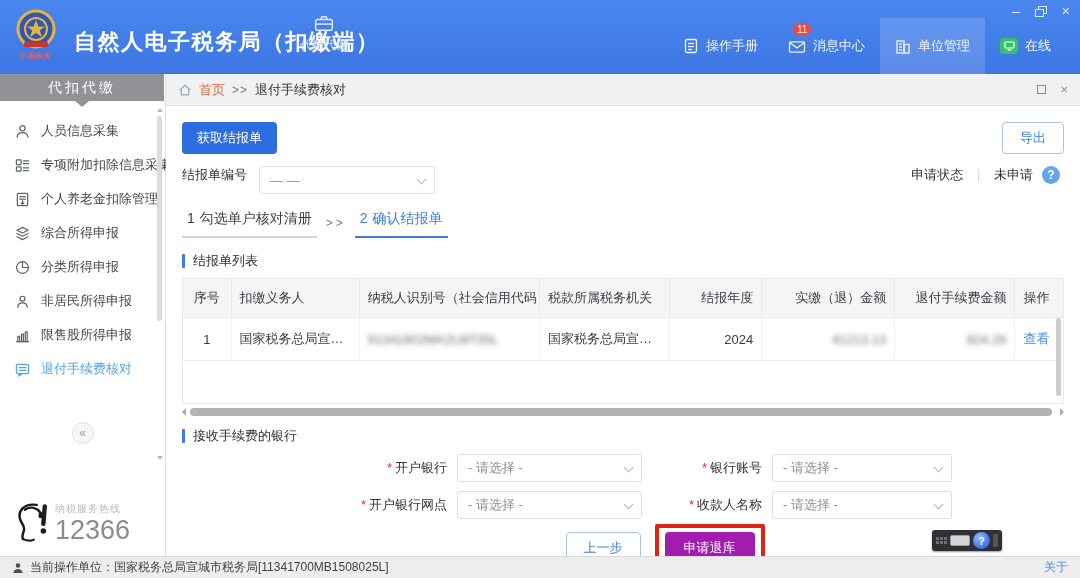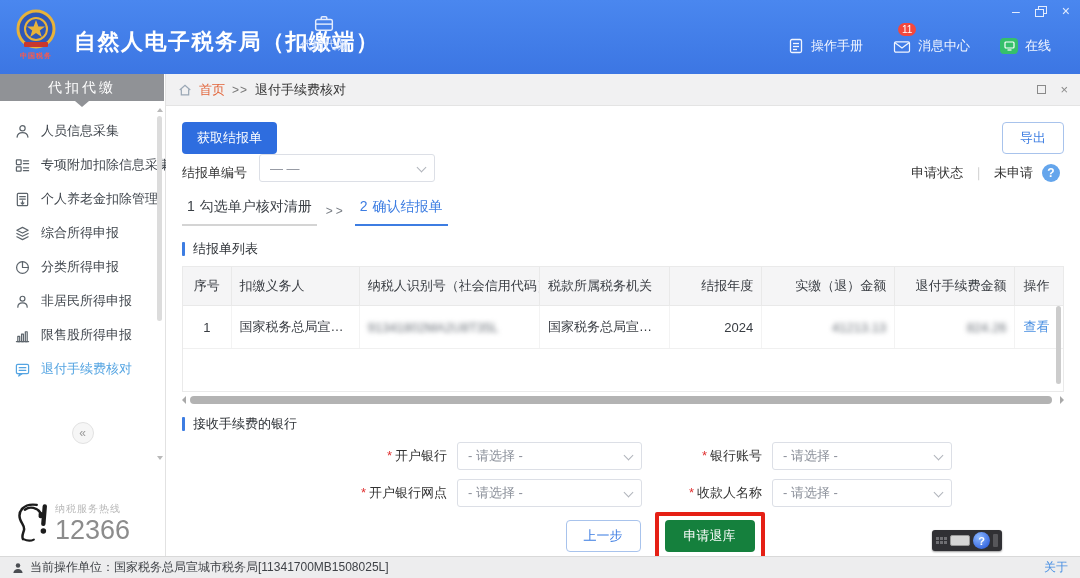--- a/index.html
+++ b/index.html
@@ -49,21 +49,21 @@
   .crumb-current{color:#333;}
   .crumb-ctrls{margin-left:auto;display:flex;gap:14px;align-items:center;color:#8a8a8a;font-size:13px;}
   .max-box{width:9px;height:9px;border:1px solid #8a8a8a;display:inline-block;}
 
   
   .content{position:absolute;left:166px;right:0;top:106px;bottom:22px;background:#fff;padding:16px 16px 0 16px;overflow:hidden;}
   .btn-primary{background:#2e6ddf;color:#fff;border:none;border-radius:4px;font-size:13px;padding:7px 15px;cursor:pointer;}
   .btn-outline{background:#fff;color:#3d7de2;border:1px solid #a8c3ec;border-radius:4px;font-size:13px;padding:6px 17px;cursor:pointer;}
   .row1{display:flex;align-items:flex-start;}
   .row1 .spacer{flex:1;}
-  .row2{display:flex;align-items:flex-end;font-size:13px;color:#333;}
+  .row2{margin-top:12px;display:flex;align-items:flex-start;font-size:13px;color:#333;}
   .select{height:28px;border:1px solid #dcdfe6;border-radius:3px;background:#fff;color:#8a8f99;font-size:13px;display:flex;align-items:center;padding:0 26px 0 10px;position:relative;cursor:pointer;}
   .chev{position:absolute;right:9px;top:9px;width:7px;height:7px;border-right:1.5px solid #b0b4bb;border-bottom:1.5px solid #b0b4bb;transform:rotate(45deg);}
   .doc-no-select{width:176px;margin-left:12px;}
   .status-group{margin-left:auto;display:flex;align-items:center;gap:9px;margin-right:4px;}
   .status-div{color:#c6c6c6;}
   .help-circle{width:18px;height:18px;border-radius:50%;background:#64a5ec;color:#fff;font-size:12px;font-weight:bold;display:flex;align-items:center;justify-content:center;cursor:pointer;}
   .steps{margin-top:16px;display:flex;align-items:flex-end;font-size:14px;color:#3a3f45;}
   .step{padding:0 5px 8px;border-bottom:2px solid #d4d4d4;display:flex;gap:5px;cursor:pointer;}
   .step.active{color:#3d7de2;border-bottom-color:#3d7de2;}
   .step-sep{padding:0 9px 8px;color:#7a7f86;font-size:12px;letter-spacing:3px;}
@@ -87,21 +87,21 @@
   .hscroll .hthumb{position:absolute;left:8px;right:12px;top:1px;height:8px;background:#b3b3b3;border-radius:4px;}
   .bank-title{margin-top:10px;}
   .bank-row{display:flex;align-items:center;margin-top:9px;padding-left:155px;font-size:13px;color:#333;}
   .f-label{width:110px;text-align:right;margin-right:10px;white-space:nowrap;}
   .f-label2{width:92px;margin-left:28px;}
   .req{color:#e03131;margin-right:3px;}
   .f-select{width:185px;}
   .f-select2{width:180px;}
   .actions-row{margin-top:5px;display:flex;justify-content:center;align-items:center;gap:14px;transform:translateX(42px);}
   .red-box{border:4px solid #e52015;border-radius:2px;padding:4px 6px;background:#fff;}
-  .btn-apply{background:#15803d;color:#fff;border:none;border-radius:4px;font-size:13px;padding:7px 19px;cursor:pointer;}
+  .btn-apply{background:#a21caf;color:#fff;border:none;border-radius:4px;font-size:13px;padding:7px 19px;cursor:pointer;}
 
   
   .ime{position:absolute;right:78px;bottom:27px;height:21px;display:flex;align-items:center;gap:3px;background:#303034;border-radius:3px;padding:0 4px;box-shadow:0 1px 2px rgba(0,0,0,.4);}
   .ime .dots{display:grid;grid-template-columns:repeat(3,3px);grid-gap:1px;}
   .ime .dots i{width:3px;height:3px;background:#6e6e72;}
   .ime .key{width:20px;height:11px;background:#d6d6d6;border-radius:2px;border:1px solid #9a9a9a;}
   .ime .orb{width:17px;height:17px;border-radius:50%;background:radial-gradient(circle at 35% 30%,#8db9ff,#1d4fd7);color:#fff;font-size:11px;font-weight:bold;display:flex;align-items:center;justify-content:center;}
   .ime .nub{width:5px;height:13px;background:#56565a;border-radius:1px;}
 
   
@@ -145,20 +145,30 @@
       </svg>
       <span>操作手册</span>
     </div>
     <div class="menu-item">
       <span class="badge">11</span>
       <svg width="18" height="15" viewBox="0 0 18 16" fill="none" stroke="#f2f6ff" stroke-width="1.3">
         <rect x="1" y="3" width="16" height="11" rx="1.5"></rect>
           <path d="M1.5 4 L9 9.5 L16.5 4"></path>
       </svg>
       <span>消息中心</span>
+    </div>
+    <div class="menu-item highlight">
+      <svg width="16" height="16" viewBox="0 0 16 16" fill="none" stroke="#f2f6ff" stroke-width="1.3">
+        <rect x="2" y="3" width="7" height="12"></rect>
+          <rect x="9" y="6.5" width="5" height="8.5"></rect>
+          <line x1="4" y1="6" x2="7" y2="6"></line>
+          <line x1="4" y1="9" x2="7" y2="9"></line>
+          <line x1="4" y1="12" x2="7" y2="12"></line>
+      </svg>
+      <span>单位管理</span>
     </div>
     <div class="menu-item">
       <span class="online-ico">
         <svg width="11" height="10" viewBox="0 0 11 10" fill="none" stroke="#ffffff" stroke-width="1.2">
           <rect x="1" y="1" width="9" height="6" rx="1"></rect>
             <line x1="3.5" y1="9" x2="7.5" y2="9"></line>
         </svg>
       </span>
       <span>在线</span>
     </div>

